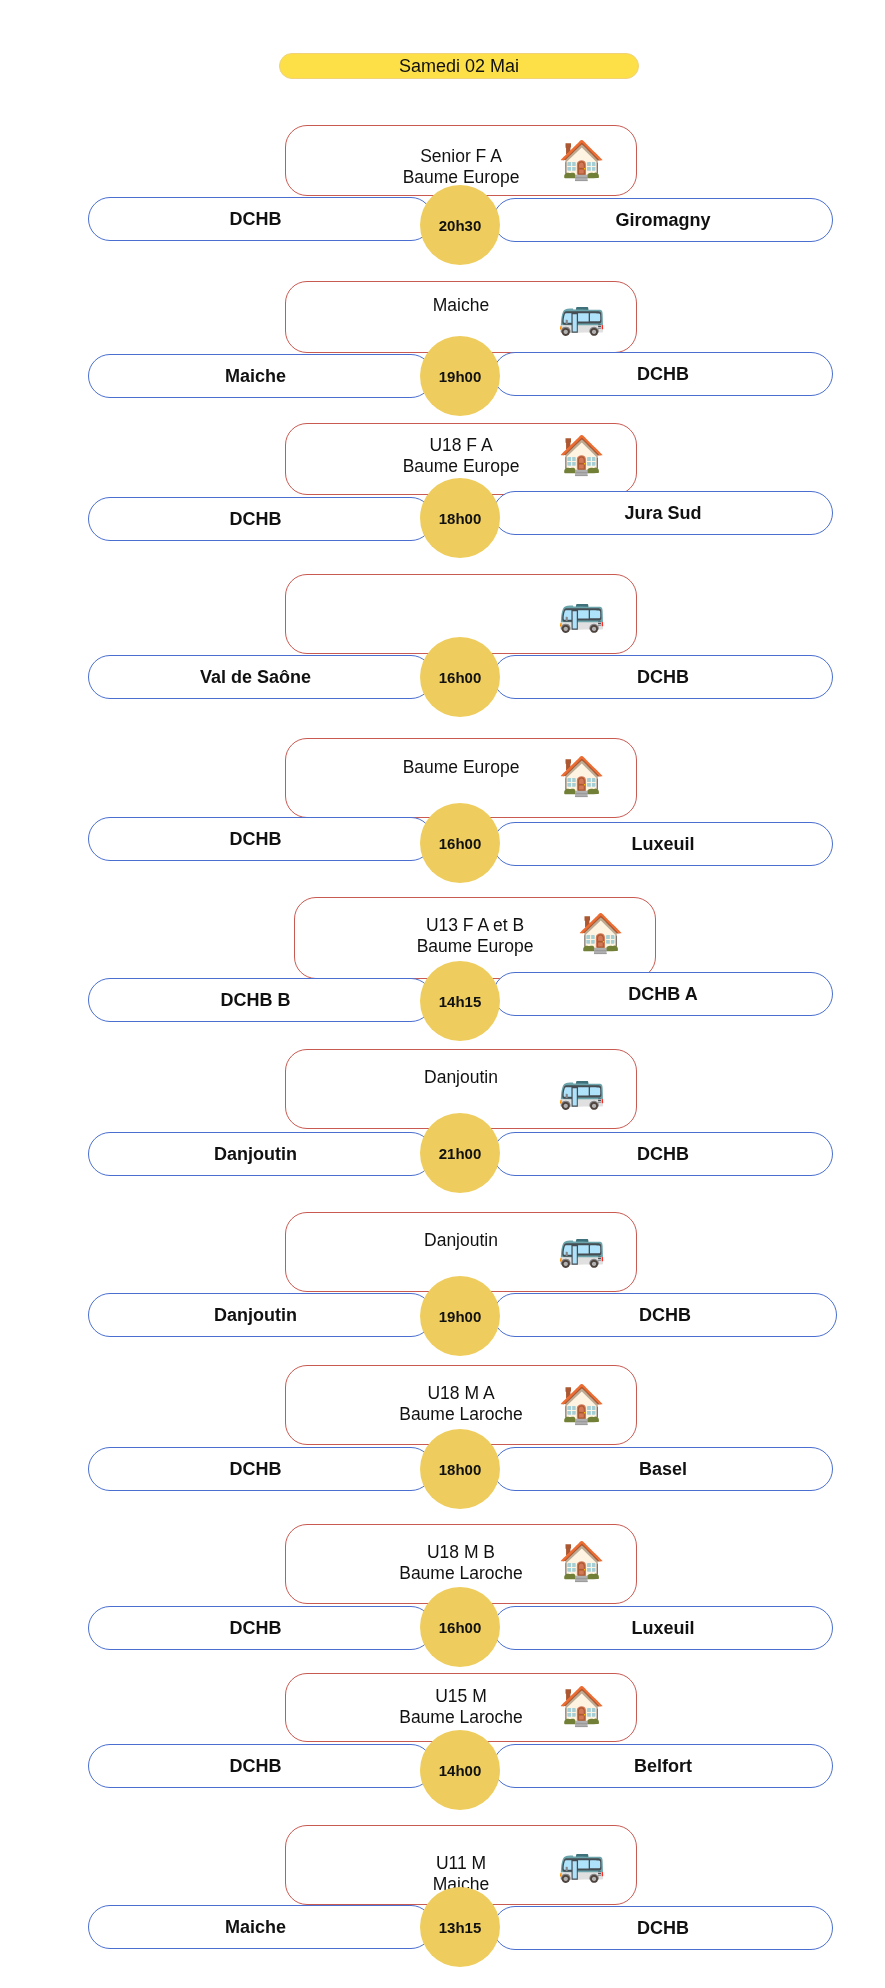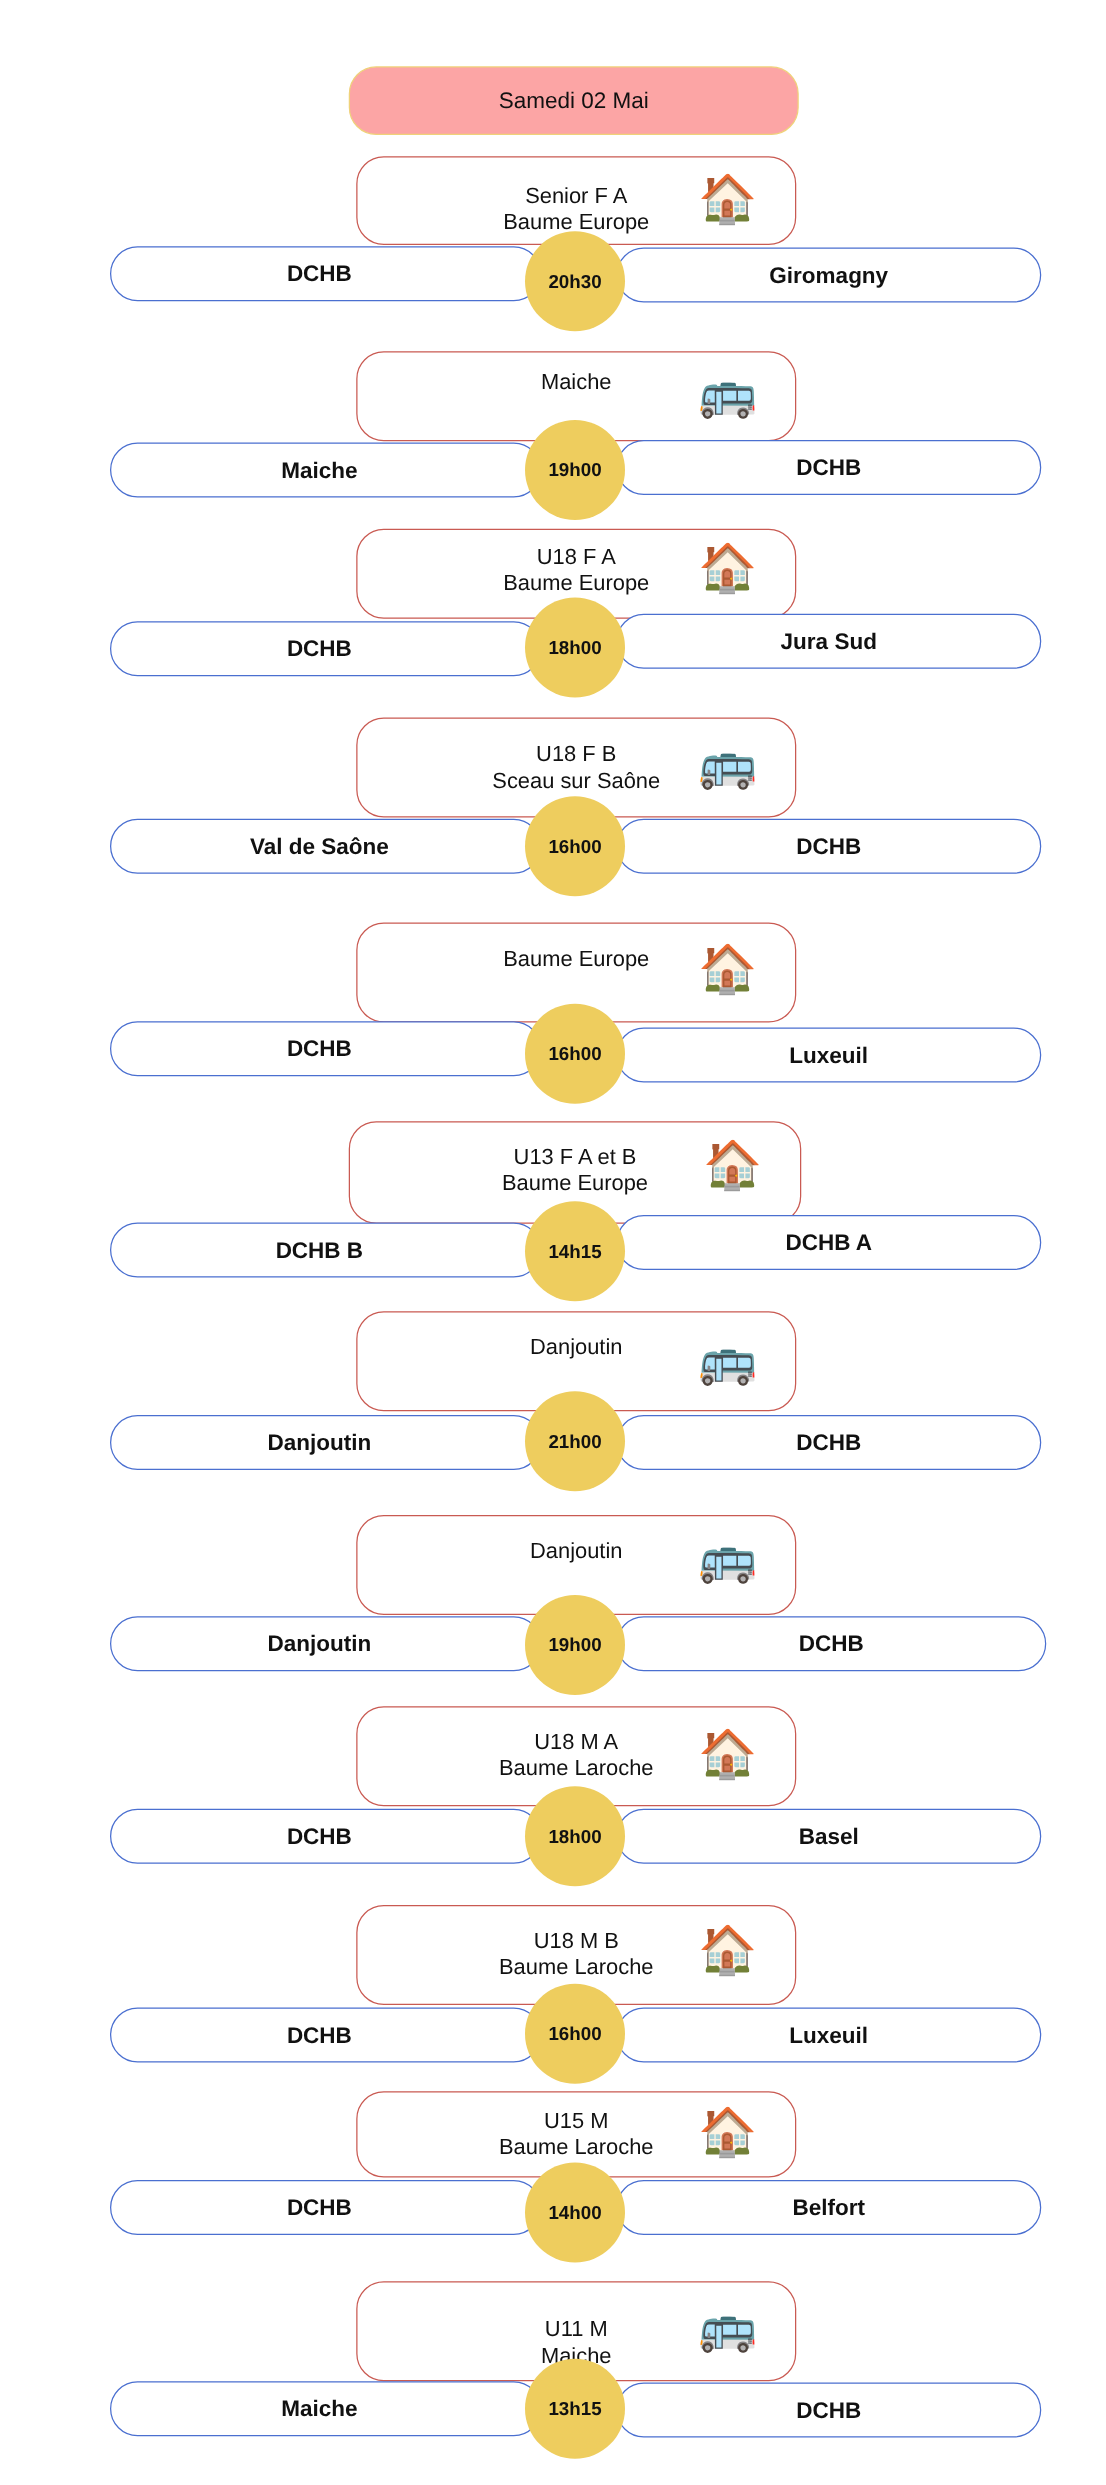--- a/index.html
+++ b/index.html
@@ -1,25 +1,25 @@
 <!DOCTYPE html>
 <html><head>
 <meta charset="utf-8">
 <style>
   html, body { margin:0; padding:0; background:#ffffff; }
   body { width:885px; height:1988px; position:relative; overflow:hidden;
          font-family:"Liberation Sans", "DejaVu Sans", sans-serif; color:#111; }
-  .date-box { position:absolute; left:279px; top:53px; width:360px; height:55px;
+  .date-box { position:absolute; left:279px; top:53px; width:360px; height:26px;
               border:1.5px solid #efd27a; border-radius:22px; box-sizing:border-box;
               display:flex; align-items:center; justify-content:center;
-              font-size:18px; font-weight:500; background:#fca5a5; }
+              font-size:18px; font-weight:500; background:#fde047; }
   .block { position:absolute; left:0; width:885px; }
   .card { position:absolute; left:285px; width:352px; border:1.5px solid #c95a52;
           border-radius:22px; box-sizing:border-box; background:#fff; z-index:1; }
-  .card.wide { left:279px; width:362px;padding-left:48px; }
+  .card.wide { left:294px; width:362px;padding-left:48px; }
   .card .lines { position:absolute; left:0; right:0; text-align:center; font-size:17.5px;
                  line-height:21px; font-weight:500; }
   .card .icon { position:absolute; right:30px; font-size:38px; line-height:1; }
   .pill { position:absolute; height:44px; border:1.5px solid #4a6fd0; border-radius:22px;
           box-sizing:border-box; background:#fff; display:flex; align-items:center;
           justify-content:center; font-size:18px; font-weight:600; z-index:2; }
   .pill.left { left:88px; width:345px; padding-right:10px; }
   .pill.right { left:493px; width:340px; }
   .pill.right.wide { width:344px; }
   .time { position:absolute; left:420px; width:80px; height:80px; border-radius:50%;
@@ -64,24 +64,20 @@
     </div>
     <span class="icon" style="top:12px">🏠</span>
   </div>
   <div class="pill left" style="top:497px">DCHB</div>
   <div class="pill right" style="top:491px">Jura Sud</div>
   <div class="time" style="top:478px">18h00</div>
 </div>
 
 <div class="block" style="top:0">
   <div class="card" style="top:574px;height:80px">
-    <div class="lines" style="top:18px">
-      <div>U18 F B</div>
-      <div>Sceau sur Saône</div>
-    </div>
     <span class="icon" style="top:18px">🚌</span>
   </div>
   <div class="pill left" style="top:655px">Val de Saône</div>
   <div class="pill right" style="top:655px">DCHB</div>
   <div class="time" style="top:637px">16h00</div>
 </div>
 
 <div class="block" style="top:0">
   <div class="card" style="top:738px;height:80px">
     <div class="lines" style="top:18px">

